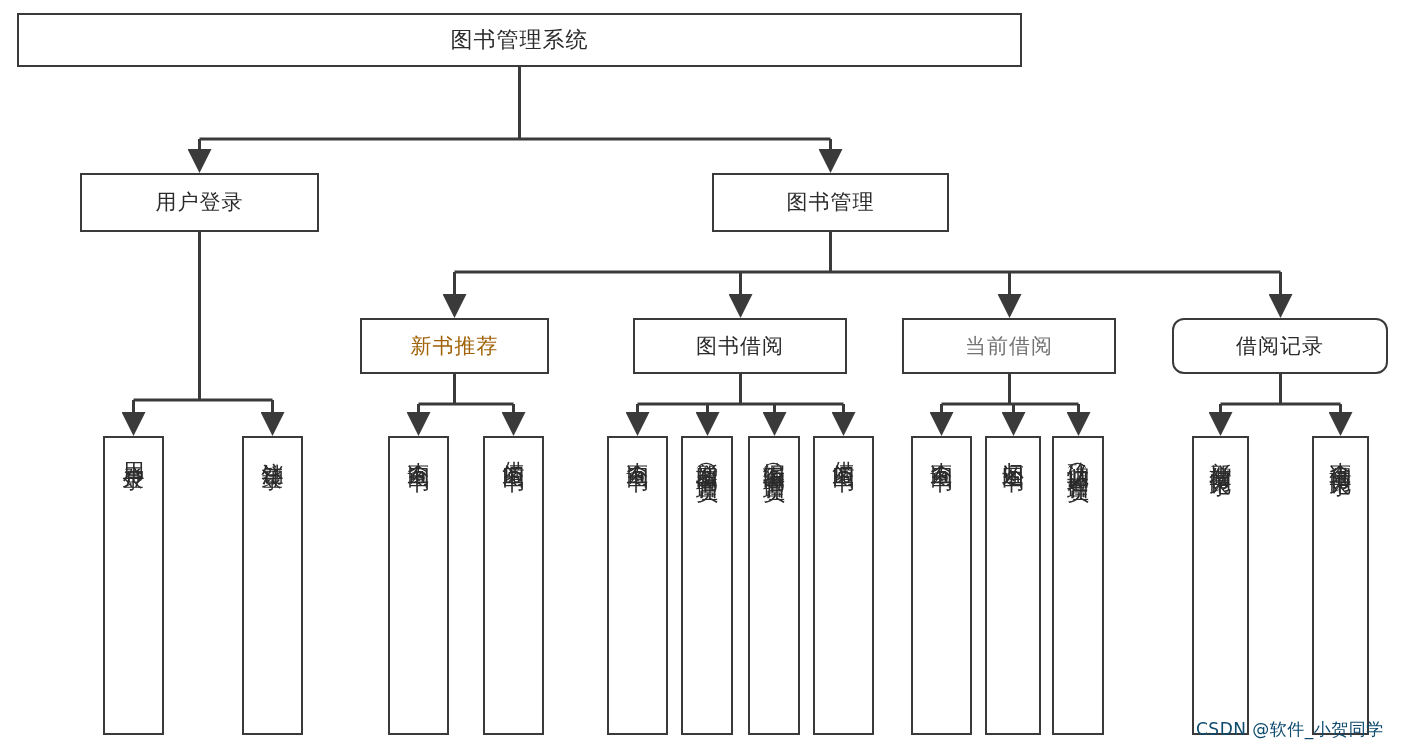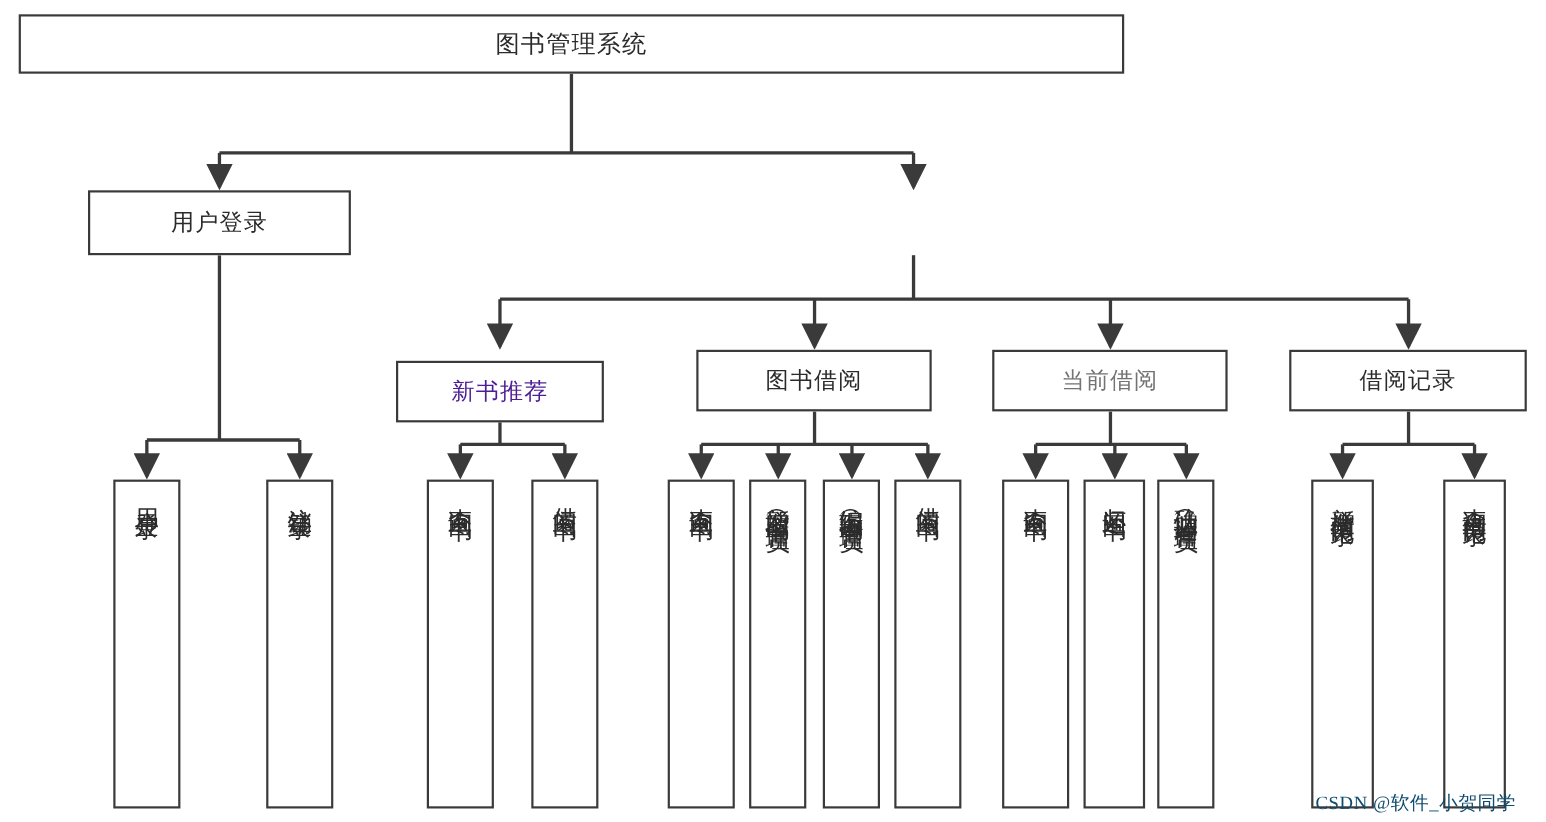--- a/index.html
+++ b/index.html
@@ -10,21 +10,20 @@
   }
   body {
     font-family: "DejaVu Sans", "Liberation Sans", sans-serif;
   }
   #canvas {
     position: relative;
     width: 1405px;
     height: 747px;
     background: #ffffff;
     overflow: hidden;
-    font-family: Liberation Serif, serif;
   }
   #edges {
     position: absolute;
     left: 0;
     top: 0;
     width: 1405px;
     height: 747px;
     pointer-events: none;
   }
   .node {
@@ -129,31 +128,34 @@
     </g>
   </svg>
 
   <div class="node horiz root" style="left: 17px; top: 13px; width: 1005px; height: 54px; border-color: rgb(58, 58, 58); background: rgb(255, 255, 255); color: rgb(43, 43, 43);">
     <span class="lbl">图书管理系统</span>
   </div>
 
   <div class="node horiz" style="left: 80px; top: 173px; width: 239px; height: 59px; border-color: rgb(58, 58, 58); background: rgb(255, 255, 255); color: rgb(43, 43, 43);">
     <span class="lbl">用户登录</span>
   </div>
+  <div class="node horiz" style="left: 712px; top: 173px; width: 237px; height: 59px; border-color: rgb(58, 58, 58); background: rgb(255, 255, 255); color: rgb(43, 43, 43);">
+    <span class="lbl">图书管理</span>
+  </div>
 
-  <div class="node horiz" style="left: 360px; top: 328px; width: 189px; height: 56px; border-color: rgb(58, 58, 58); background: rgb(255, 255, 255); color: #4c1d95;">
+  <div class="node horiz" style="left: 360px; top: 318px; width: 189px; height: 56px; border-color: rgb(58, 58, 58); background: rgb(255, 255, 255); color: #a16207;">
     <span class="lbl">新书推荐</span>
   </div>
   <div class="node horiz" style="left: 633px; top: 318px; width: 214px; height: 56px; border-color: rgb(58, 58, 58); background: rgb(255, 255, 255); color: rgb(43, 43, 43); justify-content: center;">
     <span class="lbl">图书借阅</span>
   </div>
   <div class="node horiz" style="left: 902px; top: 318px; width: 214px; height: 56px; border-color: rgb(58, 58, 58); background: rgb(255, 255, 255); color: #737373;">
     <span class="lbl">当前借阅</span>
   </div>
-  <div class="node horiz" style="left: 1172px; top: 318px; width: 216px; height: 56px; border-color: rgb(58, 58, 58); background: rgb(255, 255, 255); color: rgb(43, 43, 43);">
+  <div class="node horiz" style="left: 1172px; top: 318px; width: 216px; height: 56px; border-color: rgb(58, 58, 58); background: rgb(255, 255, 255); color: rgb(43, 43, 43); border-radius: 12px;">
     <span class="lbl">借阅记录</span>
   </div>
 
   <div class="node vert" style="left: 103px; top: 436px; width: 61px; height: 299px; border-color: rgb(58, 58, 58); background: rgb(255, 255, 255); color: rgb(43, 43, 43);">
     <span class="lbl">用户登录</span>
   </div>
   <div class="node vert" style="left: 242px; top: 436px; width: 61px; height: 299px; border-color: rgb(58, 58, 58); background: rgb(255, 255, 255); color: rgb(43, 43, 43);">
     <span class="lbl">注销登录</span>
   </div>
   <div class="node vert" style="left: 388px; top: 436px; width: 61px; height: 299px; border-color: rgb(58, 58, 58); background: rgb(255, 255, 255); color: rgb(43, 43, 43);">

